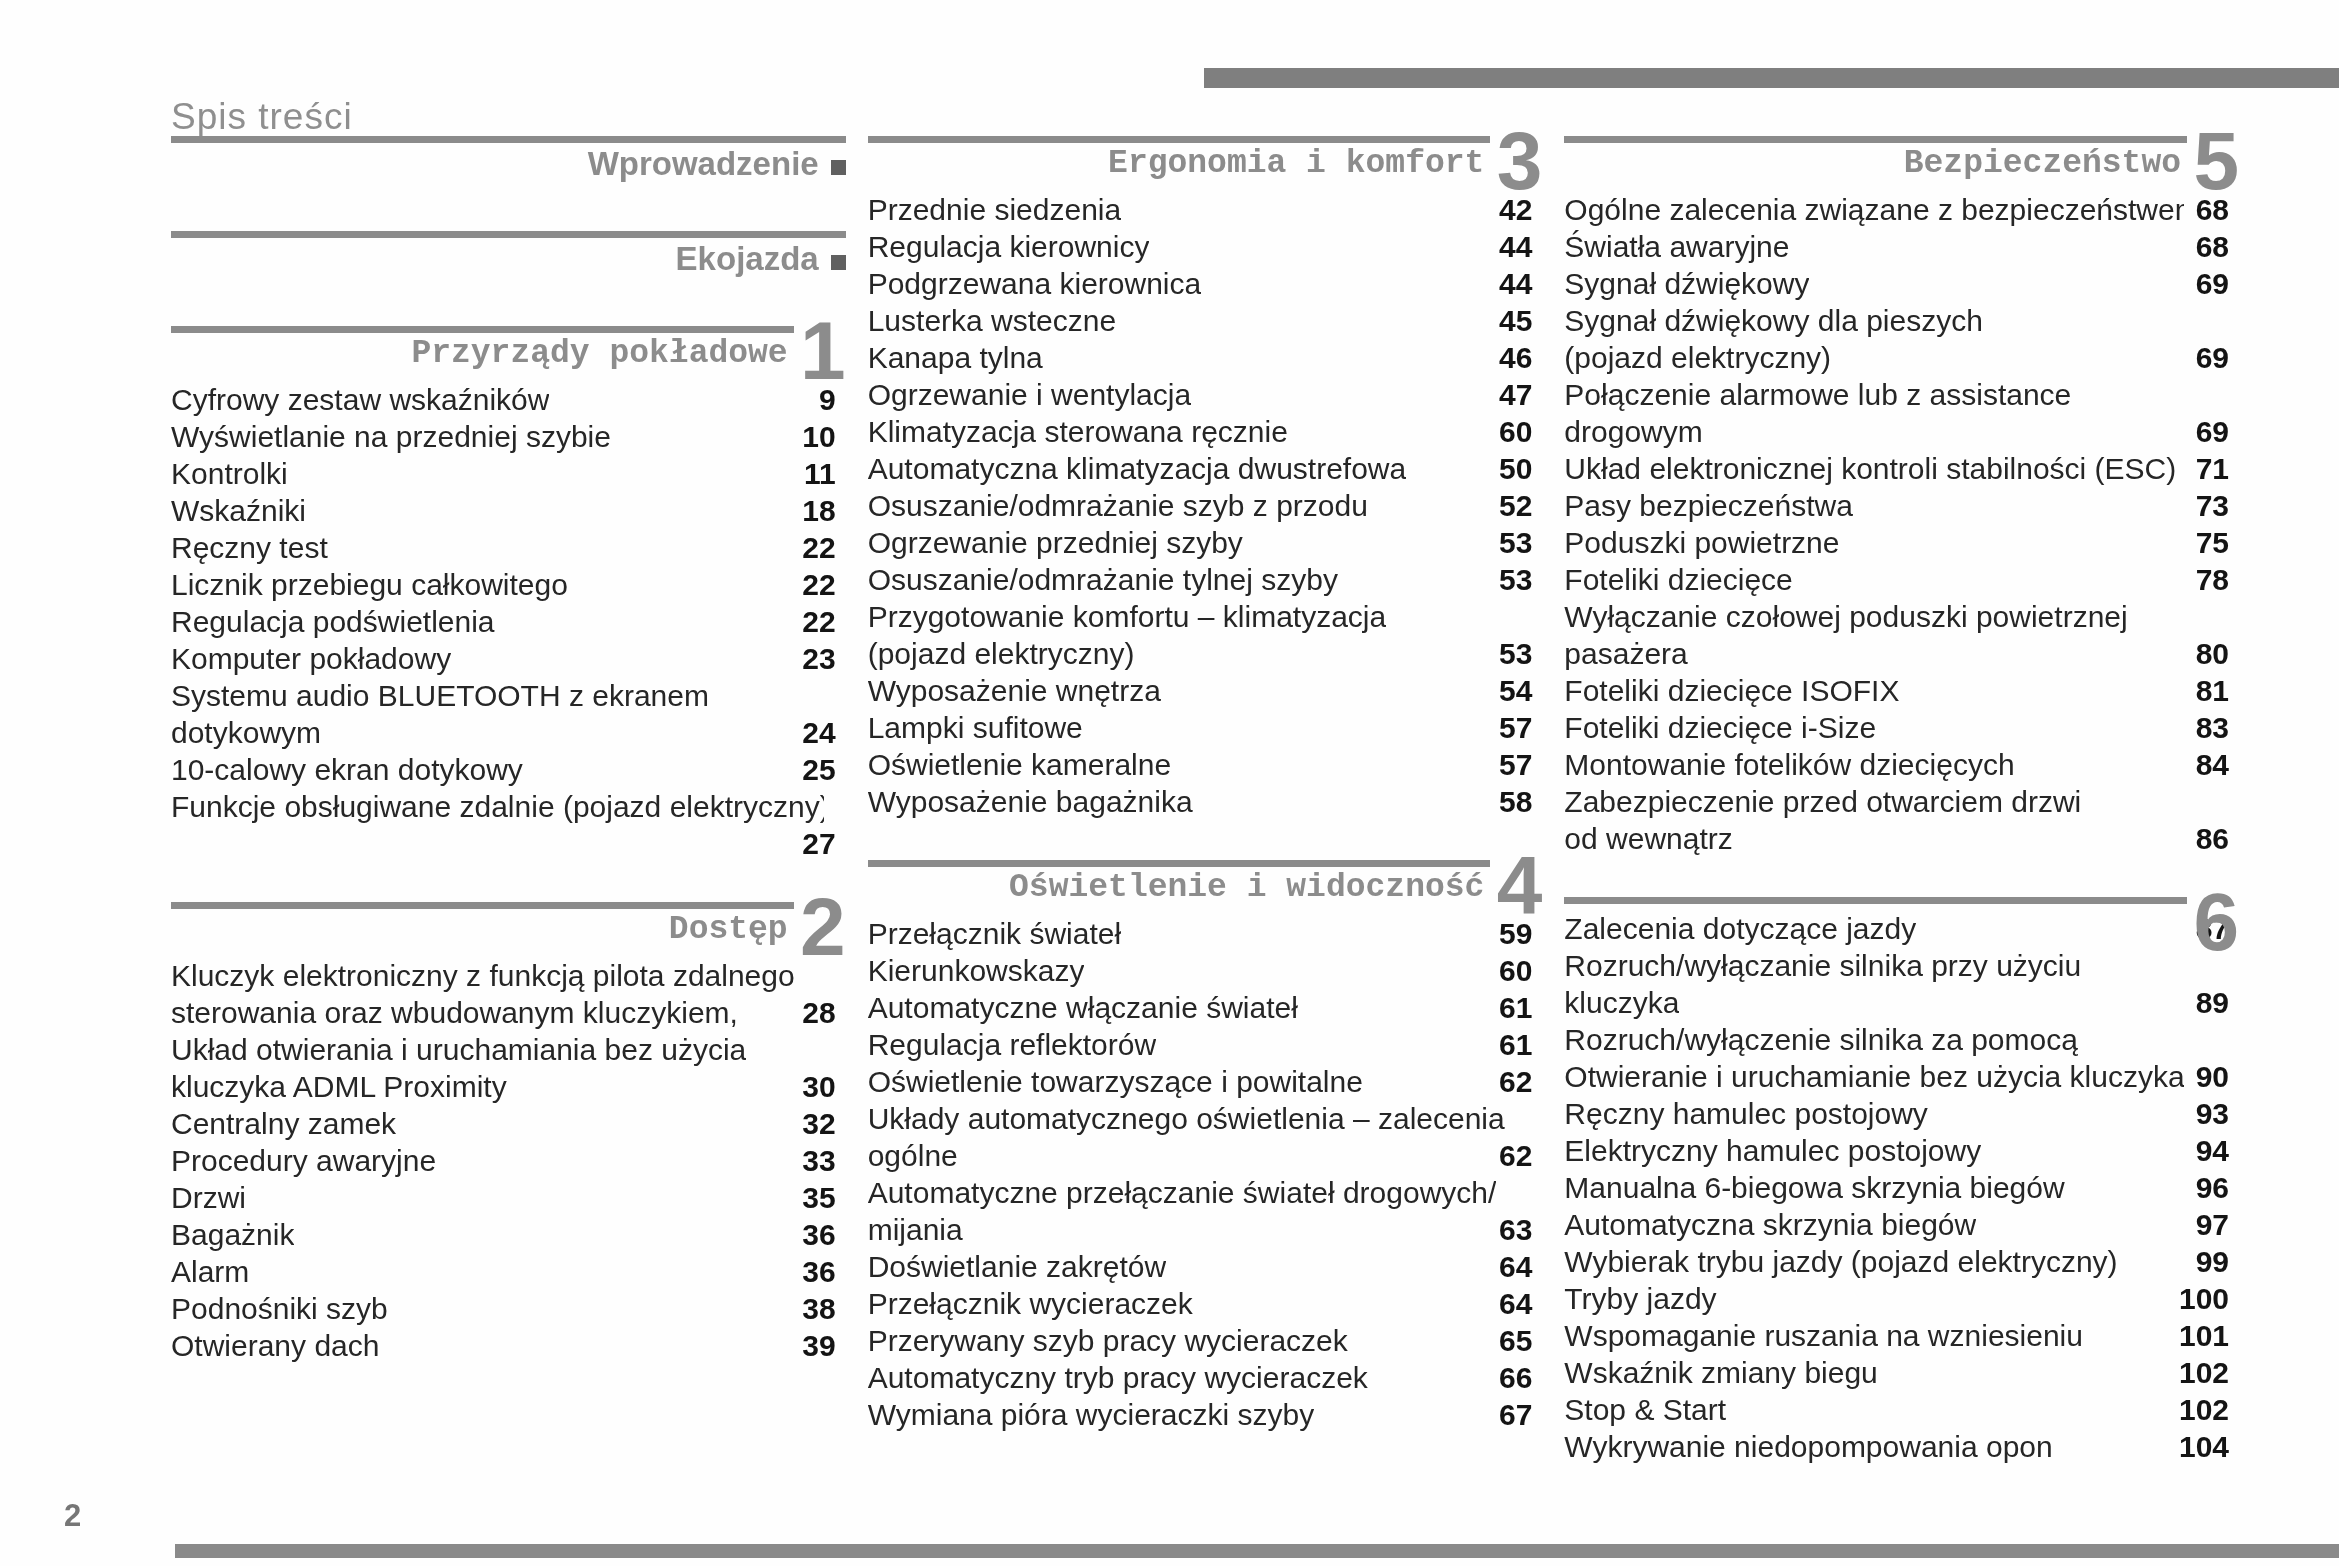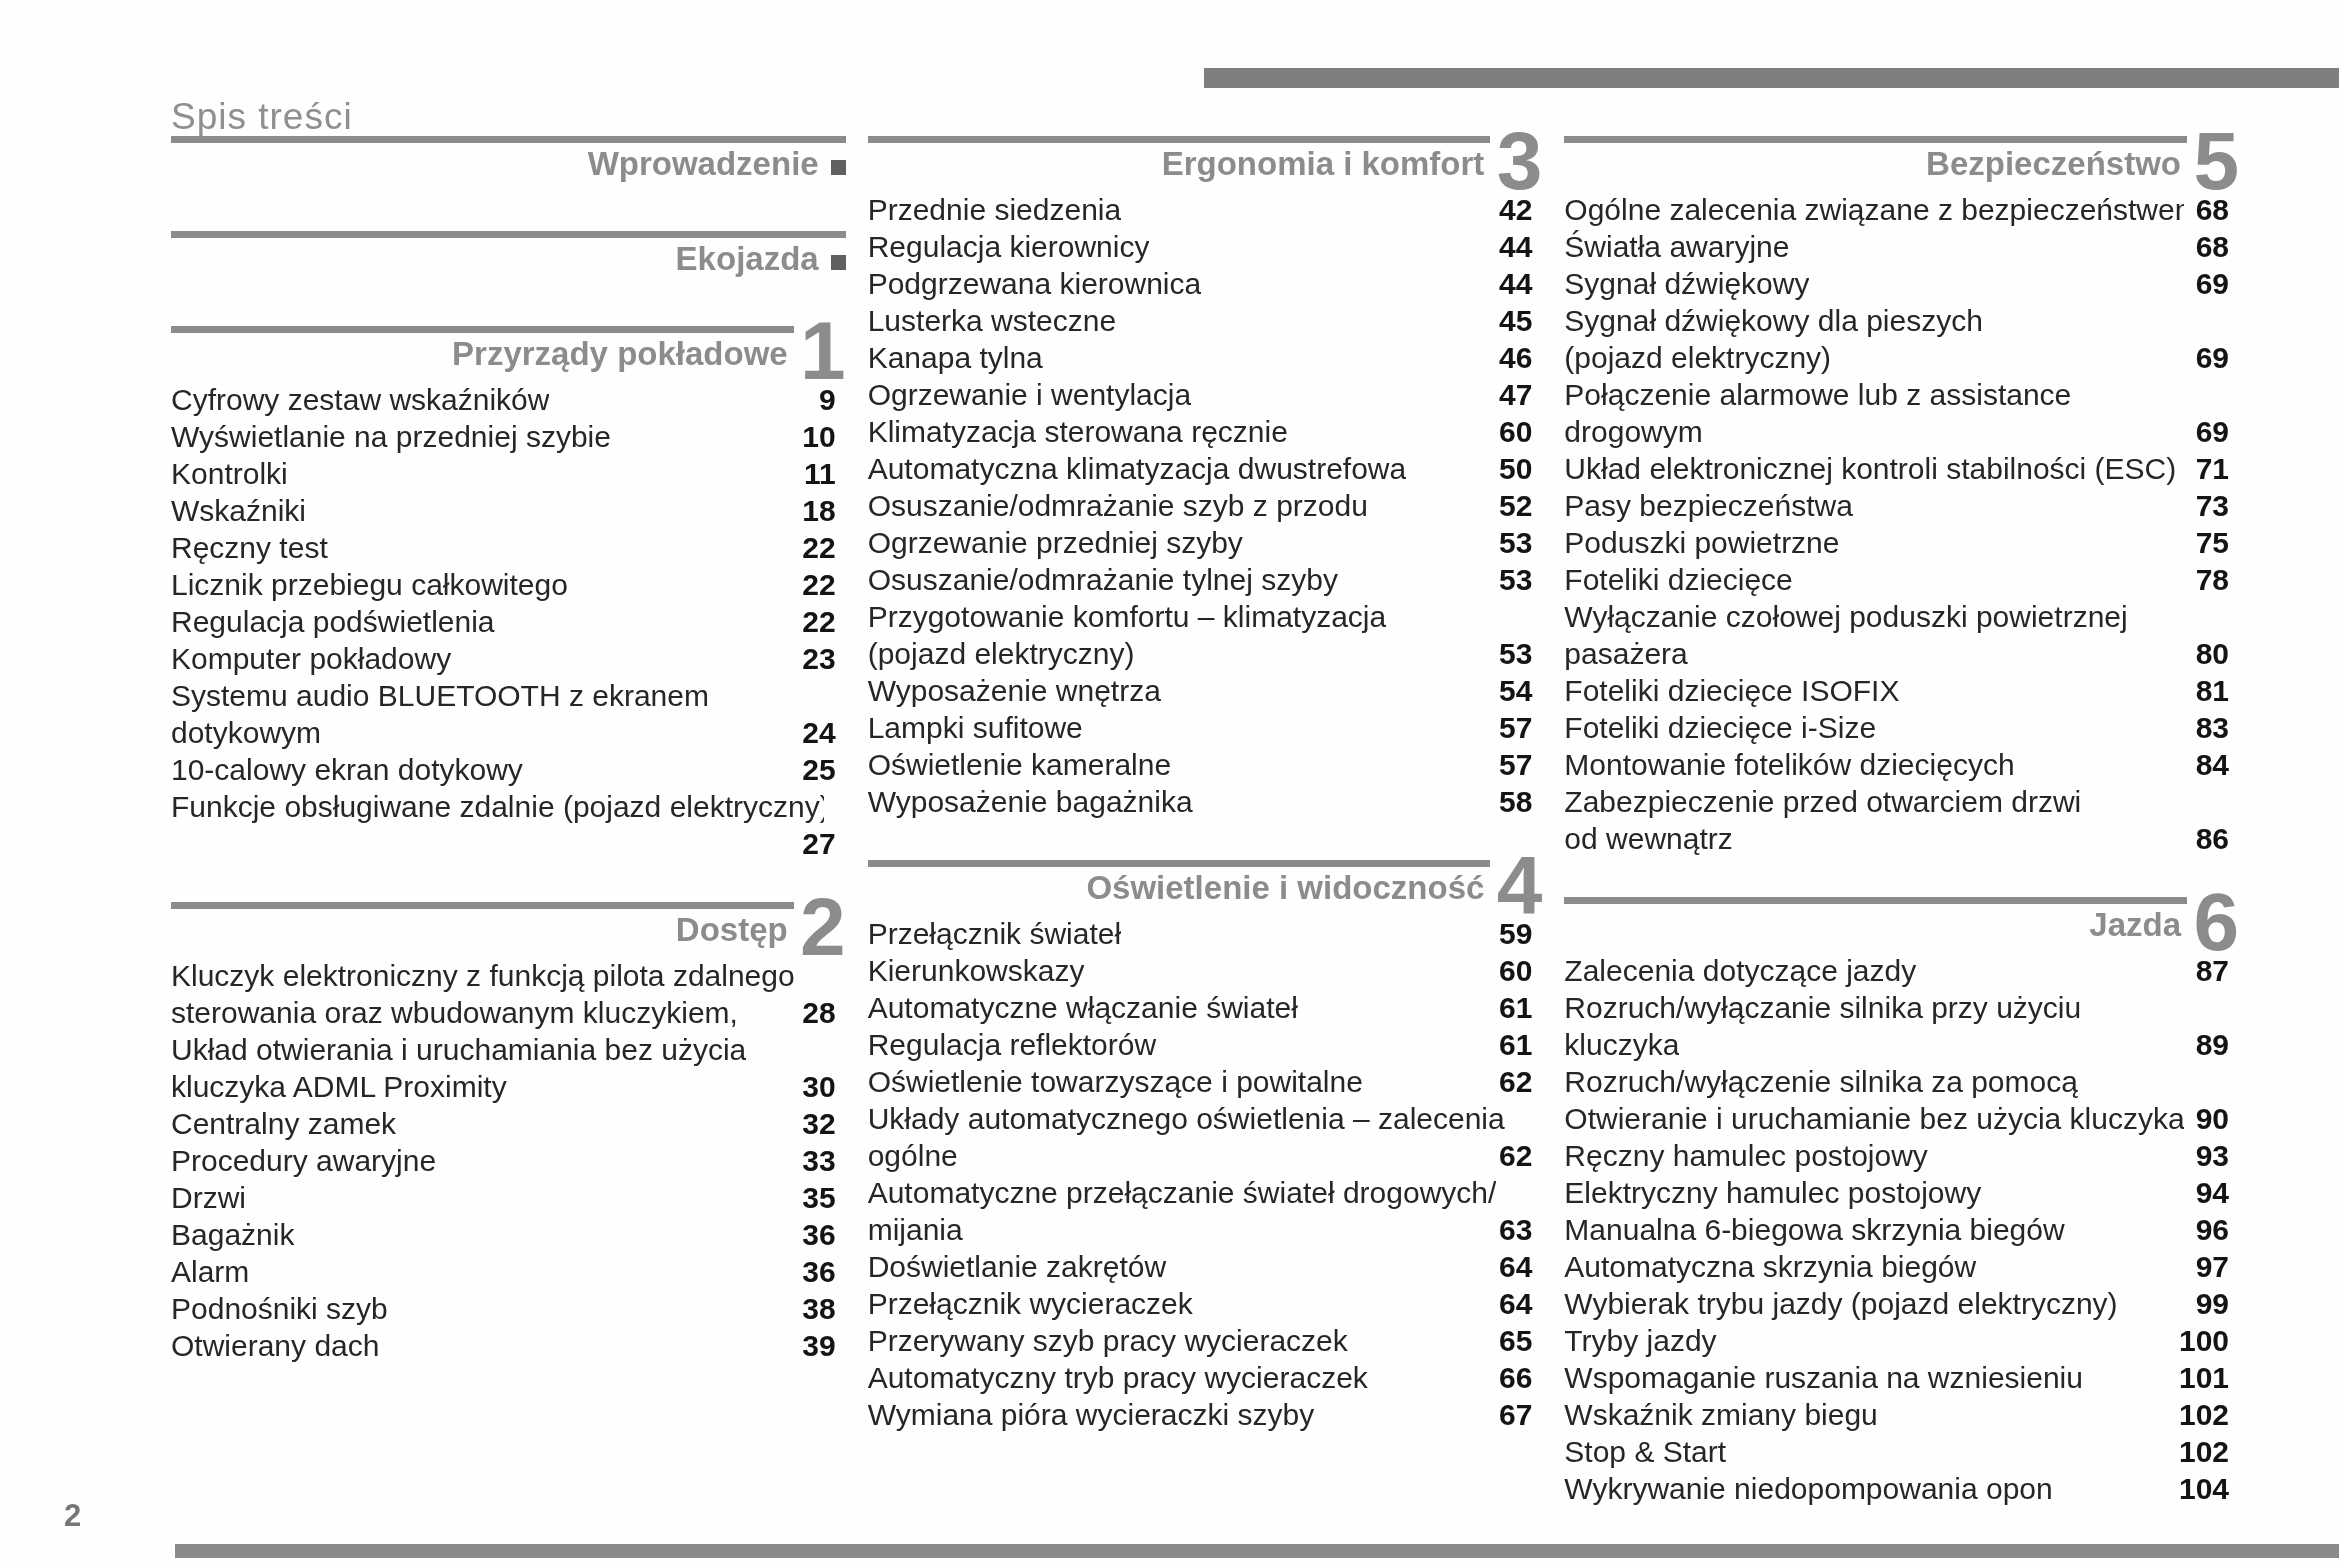--- a/index.html
+++ b/index.html
@@ -38,21 +38,21 @@
   
   .section{position:relative;}
   .section + .section{margin-top:40px;}
   .sec-rule{height:7px;background:#8b8b8b;}
   .section.numbered .sec-rule{width:calc(100% - 52px);}
   .sec-head{
     text-align:right;
     font-size:33px;font-weight:bold;color:#8c8c8c;
     line-height:42px;white-space:nowrap;
   }
-  .section.numbered .sec-head{padding-right:58px;}
+  .section.numbered .sec-head{padding-right:58px;font-family:Liberation Mono, monospace;}
   .chapter-num{
     position:absolute;right:0;top:-10px;
     font-size:82px;font-weight:bold;color:#8c8c8c;
     line-height:0.85;
   }
 
   
   .sec-label{margin-bottom:46px;}
   .sec-label .sec-head{padding-right:0;}
   .bullet-square{
@@ -416,21 +416,20 @@
             </div>
             <div class="row">
               <span class="entry-text">od wewnątrz</span>
               <span class="entry-page">86</span>
             </div>
           </div>
         </div>
         <div class="section numbered">
           <div class="sec-rule"></div>
           <div class="chapter-num">6</div>
-          <div class="sec-head">Jazda</div>
           <div class="rows">
             <div class="row">
               <span class="entry-text">Zalecenia dotyczące jazdy</span>
               <span class="entry-page">87</span>
             </div>
             <div class="row">
               <span class="entry-text">Rozruch/wyłączanie silnika przy użyciu</span>
               <span class="entry-page"></span>
             </div>
             <div class="row">

